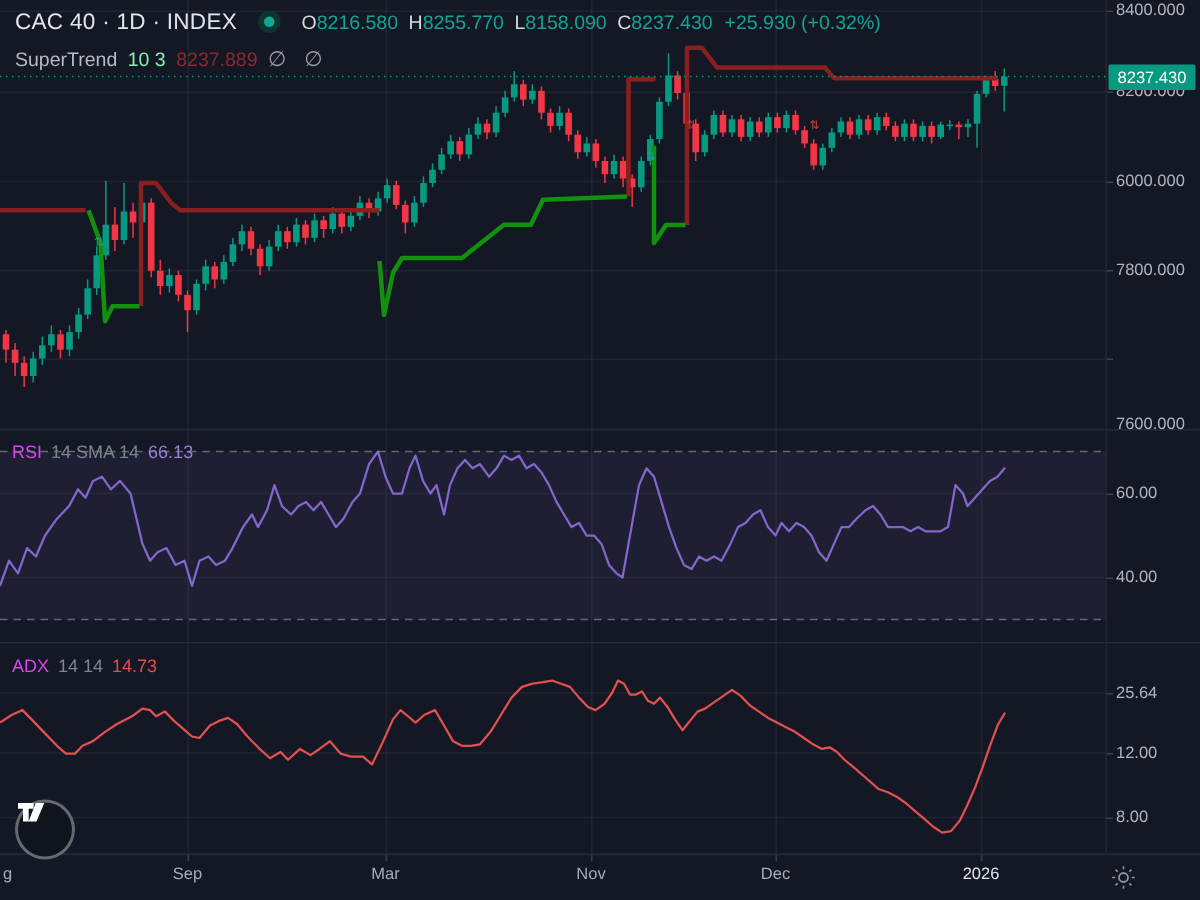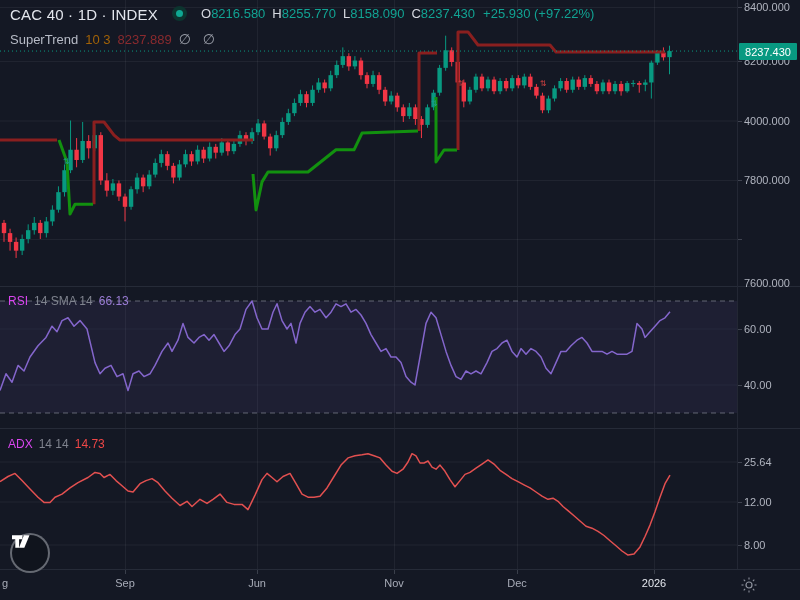--- a/index.html
+++ b/index.html
@@ -1,29 +1,29 @@
 <!DOCTYPE html>
 <html><head>
 <meta charset="utf-8">
 <style>
   html,body{margin:0;padding:0;background:#0c0e14;}
   .root{position:relative;width:800px;height:600px;background:#141824;overflow:hidden;
         font-family:"Liberation Sans",sans-serif;-webkit-font-smoothing:antialiased;}
   svg{position:absolute;left:0;top:0;}
-  .hdr1{position:absolute;left:10px;top:6px;display:flex;align-items:flex-start;gap:8px;z-index:5;font-size:14px;}
+  .hdr1{position:absolute;left:10px;top:6px;display:flex;align-items:center;gap:8px;z-index:5;font-size:14px;}
   .sym{color:#e2e5ec;font-size:15px;font-weight:500;letter-spacing:.2px;}
   .dot-outer{width:15px;height:15px;border-radius:50%;background:#0c352f;display:flex;align-items:center;justify-content:center;margin:0 6px;}
   .dot-inner{width:7px;height:7px;border-radius:50%;background:#0fa893;}
   .ohlc{display:flex;gap:7px;font-size:13px;}
   .ohlc .k{color:#d5d8e0;}
   .ohlc .v{color:#11a393;}
   .chg{color:#11a393;font-size:13px;}
   .hdr2{position:absolute;left:10px;top:31px;display:flex;align-items:flex-end;gap:7px;z-index:5;font-size:13px;}
   .ind-name{color:#b7bbc6;}
-  .ind-par{color:#a16207;}
+  .ind-par{color:#86efac;}
   .ind-val{color:#8a2a2e;}
   .ind-x{color:#989ca6;font-size:14px;letter-spacing:4px;}
   .phdr{position:absolute;left:8px;display:flex;gap:6px;z-index:5;font-size:12px;align-items:baseline;}
   .phdr .t{color:#d946ef;}
   .phdr .p{color:#7f838e;}
   .rsi-val{color:#9b7dd6;}
   .adx-val{color:#ef4747;}
   .watermark{position:absolute;left:0;top:291px;width:737px;text-align:center;z-index:6;
              color:#eceef4;font-size:15px;font-weight:bold;letter-spacing:.6px;}
   .badge{position:absolute;left:739px;top:43px;width:58px;height:17px;background:#089981;z-index:4;
@@ -318,21 +318,21 @@
     <span class="sym">CAC 40 · 1D · INDEX</span>
     <span class="dot-outer">
         <span class="dot-inner"></span>
       </span>
     <span class="ohlc">
       <span><span class="k">O</span><span class="v">8216.580</span></span>
       <span><span class="k">H</span><span class="v">8255.770</span></span>
       <span><span class="k">L</span><span class="v">8158.090</span></span>
       <span><span class="k">C</span><span class="v">8237.430</span></span>
     </span>
-    <span class="chg">+25.930 (+97.22%)</span>
+    <span class="chg">+25.930 (+0.32%)</span>
   </div>
 
   <div class="hdr2">
     <span class="ind-name">SuperTrend</span>
     <span class="ind-par">10 3</span>
     <span class="ind-val">8237.889</span>
     <span class="ind-x">∅ ∅</span>
   </div>
 
   <div class="phdr" style="top:294px;">
@@ -351,33 +351,33 @@
   <div class="badge">8237.430</div>
 
   <div class="sep-h" style="top:286px;"></div>
   <div class="sep-h" style="top:428px;"></div>
   <div class="sep-h" style="top:569px;"></div>
   <div class="sep-v" style="left:737px;"></div>
 
   <div id="price-axis">
       <div class="axlab" style="top: 1px;">8400.000</div>
       <div class="axlab" style="top: 55px;">8200.000</div>
-      <div class="axlab" style="top: 115px;">4000.000</div>
+      <div class="axlab" style="top: 115px;">6000.000</div>
       <div class="axlab" style="top: 174px;">7800.000</div>
       <div class="axlab" style="top: 233px; margin-top: 44px;">7600.000</div>
       <div class="axlab" style="top: 323px;">60.00</div>
       <div class="axlab" style="top: 379px;">40.00</div>
       <div class="axlab" style="top: 456px;">25.64</div>
       <div class="axlab" style="top: 496px;">12.00</div>
       <div class="axlab" style="top: 539px;">8.00</div>
     </div>
   <div id="time-axis">
       <div class="tlab" style="left: 5px;">g</div>
       <div class="tlab" style="left: 125px;">Sep</div>
-      <div class="tlab" style="left: 257px;">Jun</div>
+      <div class="tlab" style="left: 257px;">Mar</div>
       <div class="tlab" style="left: 394px;">Nov</div>
       <div class="tlab" style="left: 517px;">Dec</div>
       <div class="tlab hl" style="left: 654px;">2026</div>
     </div>
 
   <div class="tvlogo">
     <svg width="18" height="13" viewBox="0 0 19 13">
       <path d="M0 0 h11 v4 h-3.5 v9 h-4 v-9 H0 z" fill="#fff"></path>
       <path d="M12.5 0 h6 L13 13 h-5.6 z" fill="#fff"></path>
     </svg>

